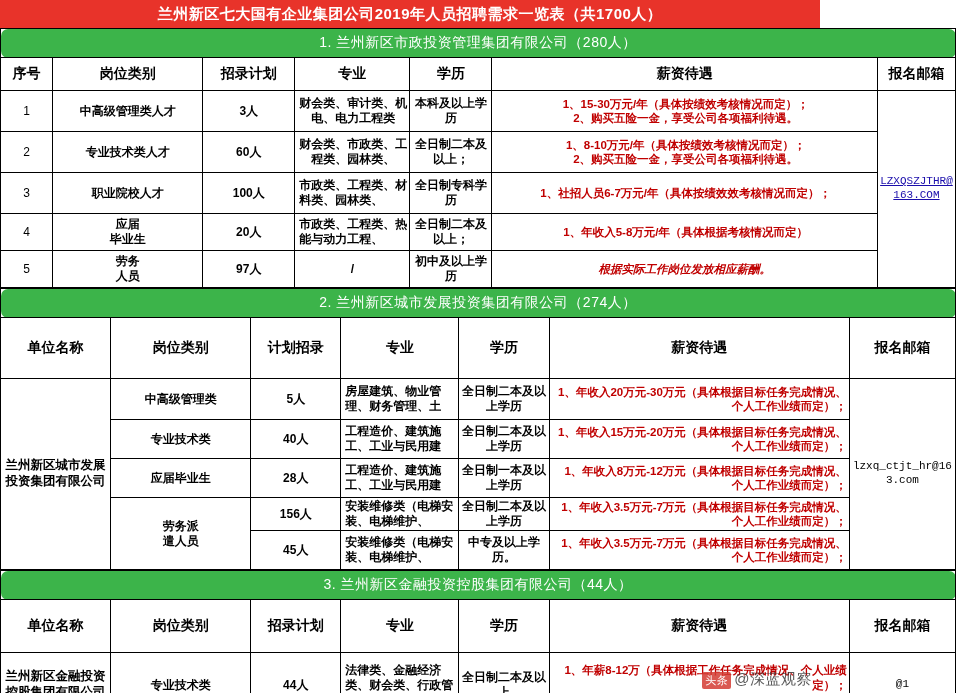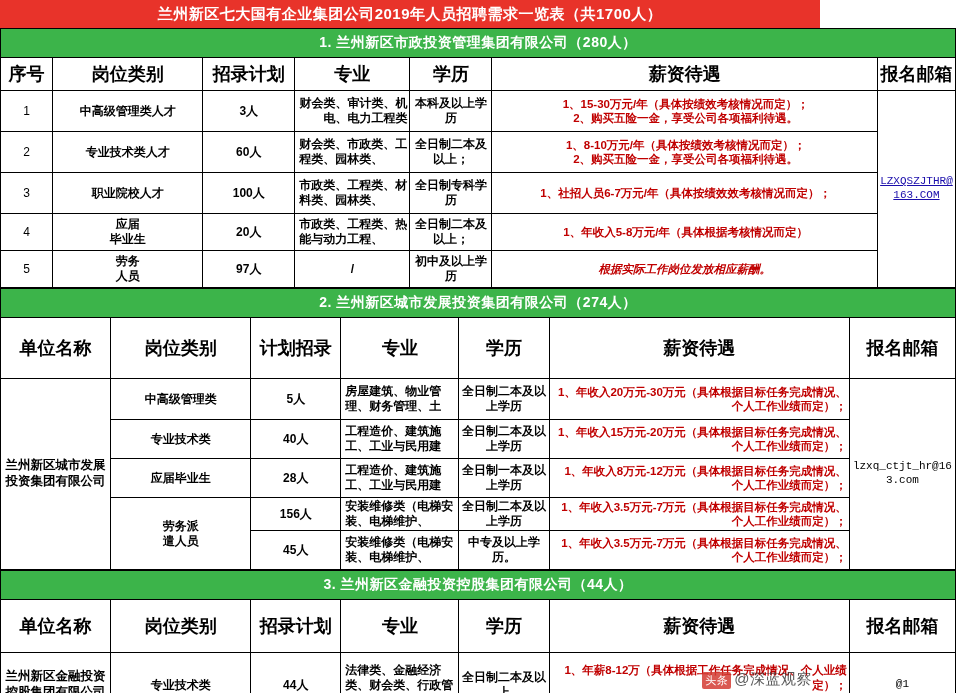--- a/index.html
+++ b/index.html
@@ -42,30 +42,31 @@
     padding: 1px 2px;
     text-align: center;
     vertical-align: middle;
     font-size: 12px;
     line-height: 1.25;
     word-break: break-all;
   }
   .section-head td {
     background: #3cb44a;
     color: #ffffff;
-    font-weight: bold;
+    font-weight: normal;
     font-size: 14px;
     height: 26px;
     letter-spacing: 0.5px;
     border-color: #000;
+    border-radius: 7px;
   }
   .colhead td {
     font-weight: bold;
     height: 30px;
-    font-size: 18px;
+    font-size: 14px;
   }
   .red {
     color: #c00000;
     font-weight: bold;
     text-align: right;
     padding-left: 4px;
     font-size: 11.5px;
   }
   .red.center { text-align: center; padding-left: 2px; font-style: italic; }
   .bold { font-weight: bold; }
@@ -137,32 +138,32 @@
         <td>专业</td>
         <td>学历</td>
         <td>薪资待遇</td>
         <td style="white-space:pre-line">报名邮箱</td>
       </tr>
 
       <tr>
         <td style="height:38px">1</td>
         <td class="bold">中高级管理类人才</td>
         <td class="bold">3人</td>
-        <td class="bold" style="text-align:right;padding-left:4px">财会类、审计类、机电、电力工程类</td>
+        <td class="bold" style="text-align:center;padding-left:4px">财会类、审计类、机电、电力工程类</td>
         <td class="bold">本科及以上学历</td>
         <td class="red" style="white-space:pre-line;text-align:center">1、15-30万元/年（具体按绩效考核情况而定）；
 2、购买五险一金，享受公司各项福利待遇。</td>
         <td rowspan="5" class="mail">LZXQSZJTHR@163.COM</td>
       </tr>
 
       <tr>
         <td style="height:38px">2</td>
         <td class="bold">专业技术类人才</td>
         <td class="bold">60人</td>
-        <td class="bold" style="text-align:left;padding-left:4px">财会类、市政类、工程类、园林类、</td>
+        <td class="bold" style="text-align:center;padding-left:4px">财会类、市政类、工程类、园林类、</td>
         <td class="bold">全日制二本及以上；</td>
         <td class="red" style="white-space:pre-line;text-align:center">1、8-10万元/年（具体按绩效考核情况而定）；
 2、购买五险一金，享受公司各项福利待遇。</td>
       </tr>
 
       <tr>
         <td style="height:38px">3</td>
         <td class="bold">职业院校人才</td>
         <td class="bold">100人</td>
         <td class="bold" style="text-align:left;padding-left:4px">市政类、工程类、材料类、园林类、</td>

